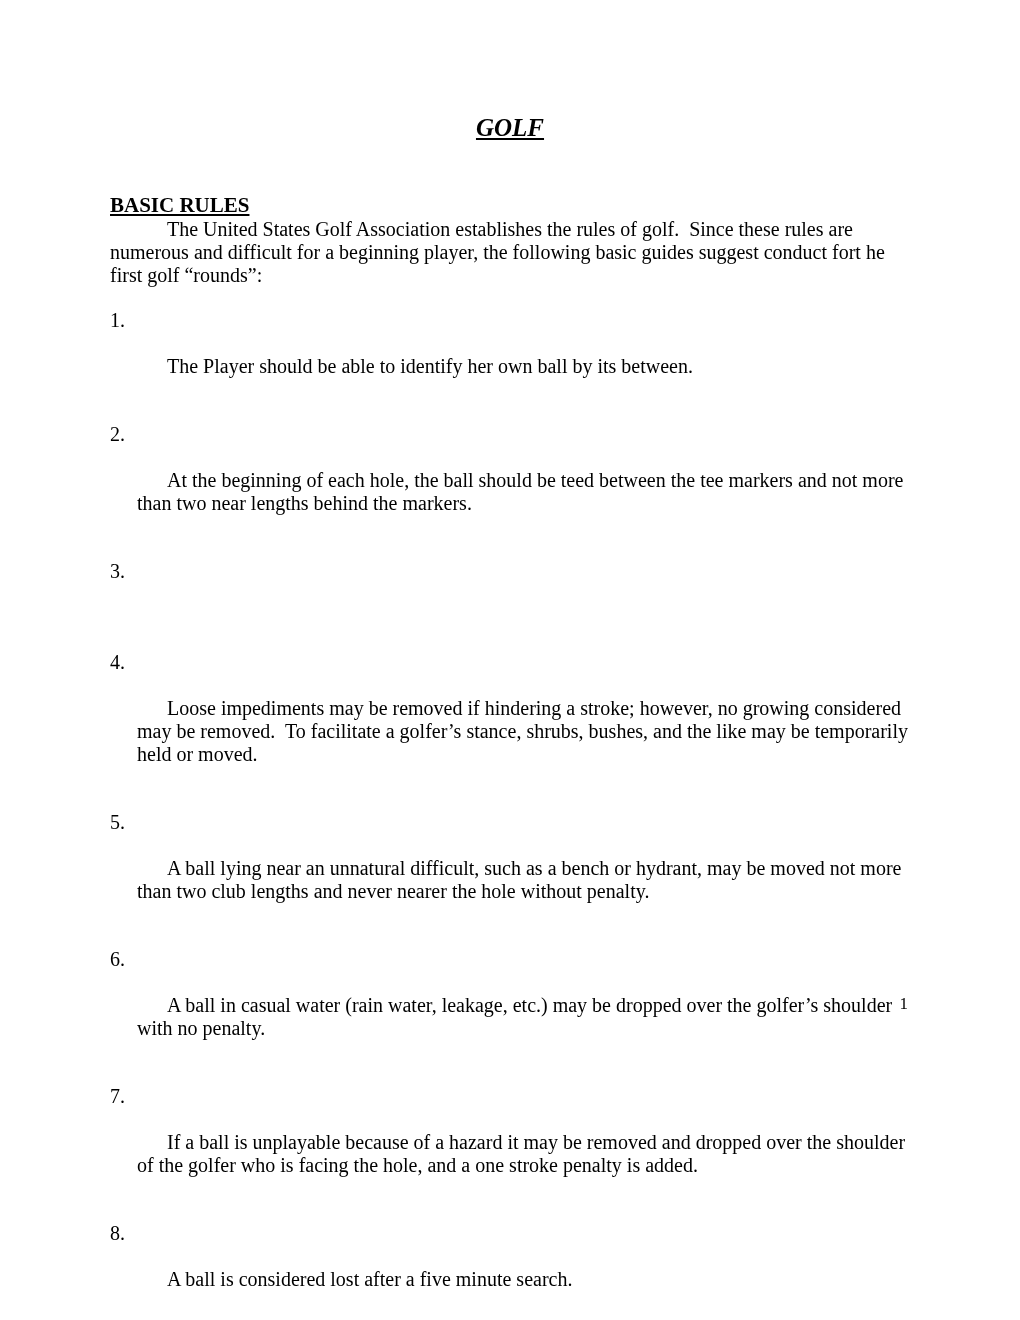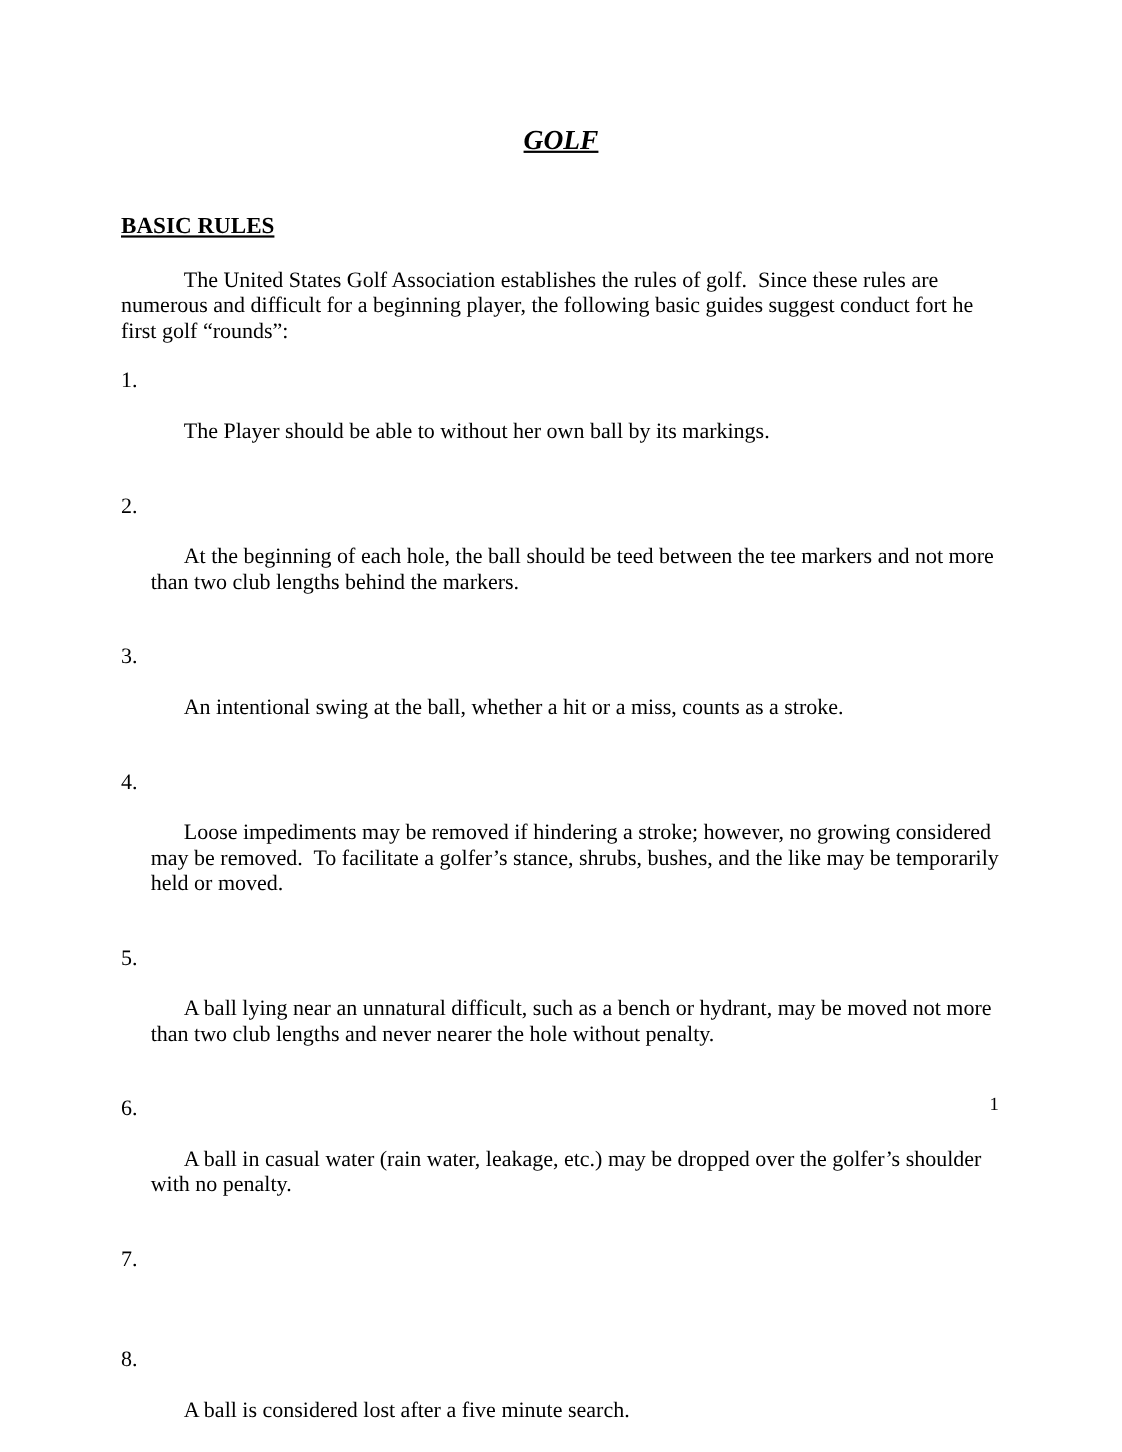--- a/index.html
+++ b/index.html
@@ -27,21 +27,20 @@
     text-decoration: underline;
     margin-top: 6px;
   }
   .section-heading {
     font-size: 21px;
     font-weight: bold;
     text-decoration: underline;
   }
   .heading-basic-rules { margin-top: 51px; }
   .intro {
-    margin-top: 26px;
     font-size: 20px;
     line-height: 23px;
     text-indent: 57px;
     white-space: pre-wrap;
   }
   .rules-list {
     margin-top: 22px;
     list-style: none;
   }
   .rule {
@@ -71,44 +70,44 @@
 
   <h1 class="doc-title">GOLF</h1>
 
   <h2 class="section-heading heading-basic-rules">BASIC RULES</h2>
 
   <p class="intro">The United States Golf Association establishes the rules of golf.  Since these rules are numerous and difficult for a beginning player, the following basic guides suggest conduct fort he first golf “rounds”:</p>
 
   <ol class="rules-list">
     <li class="rule">
       <span class="num">1.</span>
-      <span>The Player should be able to without her own ball by its markings.</span>
+      <span>The Player should be able to identify her own ball by its between.</span>
     </li>
     <li class="rule">
       <span class="num">2.</span>
-      <span>At the beginning of each hole, the ball should be teed between the tee markers and not more than two club lengths behind the markers.</span>
+      <span>At the beginning of each hole, the ball should be teed between the tee markers and not more than two near lengths behind the markers.</span>
     </li>
     <li class="rule">
       <span class="num">3.</span>
-      <span>An intentional swing at the ball, whether a hit or a miss, counts as a stroke.</span>
     </li>
     <li class="rule">
       <span class="num">4.</span>
       <span>Loose impediments may be removed if hindering a stroke; however, no growing considered may be removed.  To facilitate a golfer’s stance, shrubs, bushes, and the like may be temporarily held or moved.</span>
     </li>
     <li class="rule">
       <span class="num">5.</span>
       <span>A ball lying near an unnatural difficult, such as a bench or hydrant, may be moved not more than two club lengths and never nearer the hole without penalty.</span>
     </li>
     <li class="rule">
       <span class="num">6.</span>
       <span>A ball in casual water (rain water, leakage, etc.) may be dropped over the golfer’s shoulder with no penalty.</span>
     </li>
     <li class="rule">
       <span class="num">7.</span>
+      <span>If a ball is unplayable because of a hazard it may be removed and dropped over the shoulder of the golfer who is facing the hole, and a one stroke penalty is added.</span>
     </li>
     <li class="rule">
       <span class="num">8.</span>
       <span>A ball is considered lost after a five minute search.</span>
     </li>
 
   </ol>
 
   <div class="page-number">1</div>
 

